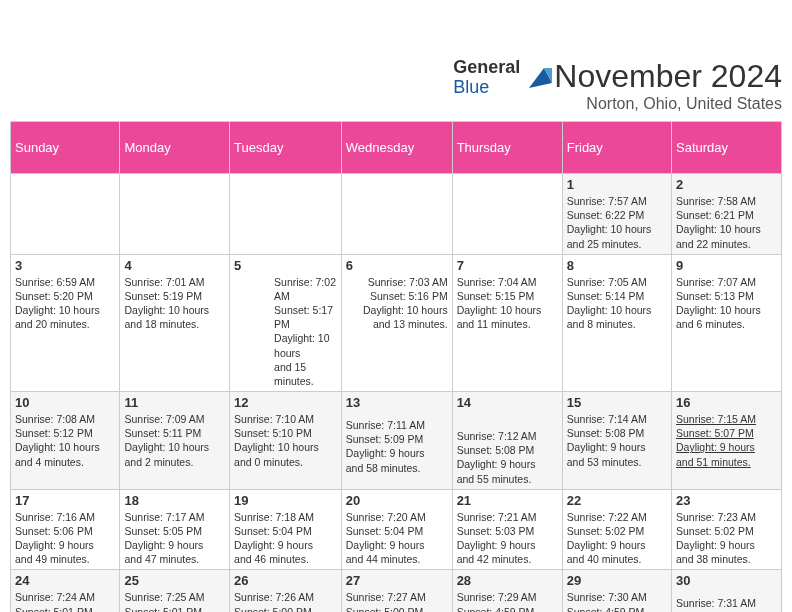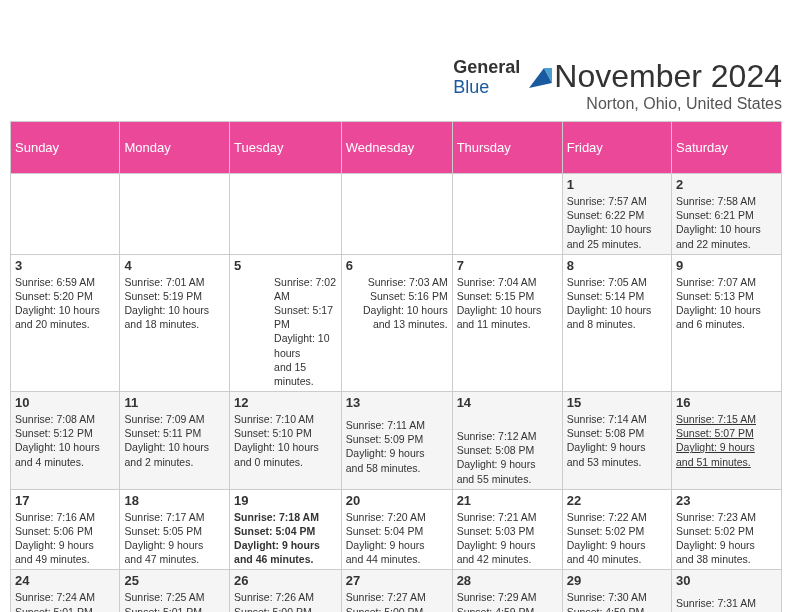--- a/index.html
+++ b/index.html
@@ -262,21 +262,21 @@
         </td>
         <td>
           <span class="day-number">18</span>
           <div class="day-info" style="white-space: pre-line;">Sunrise: 7:17 AM
 Sunset: 5:05 PM
 Daylight: 9 hours
 and 47 minutes.</div>
         </td>
         <td>
           <span class="day-number">19</span>
-          <div class="day-info" style="white-space: pre-line; font-weight: bold;">Sunrise: 7:18 AM
+          <div class="day-info" style="white-space: pre-line;">Sunrise: 7:18 AM
 Sunset: 5:04 PM
 Daylight: 9 hours
 and 46 minutes.</div>
         </td>
         <td>
           <span class="day-number">20</span>
           <div class="day-info" style="white-space: pre-line;">Sunrise: 7:20 AM
 Sunset: 5:04 PM
 Daylight: 9 hours
 and 44 minutes.</div>

